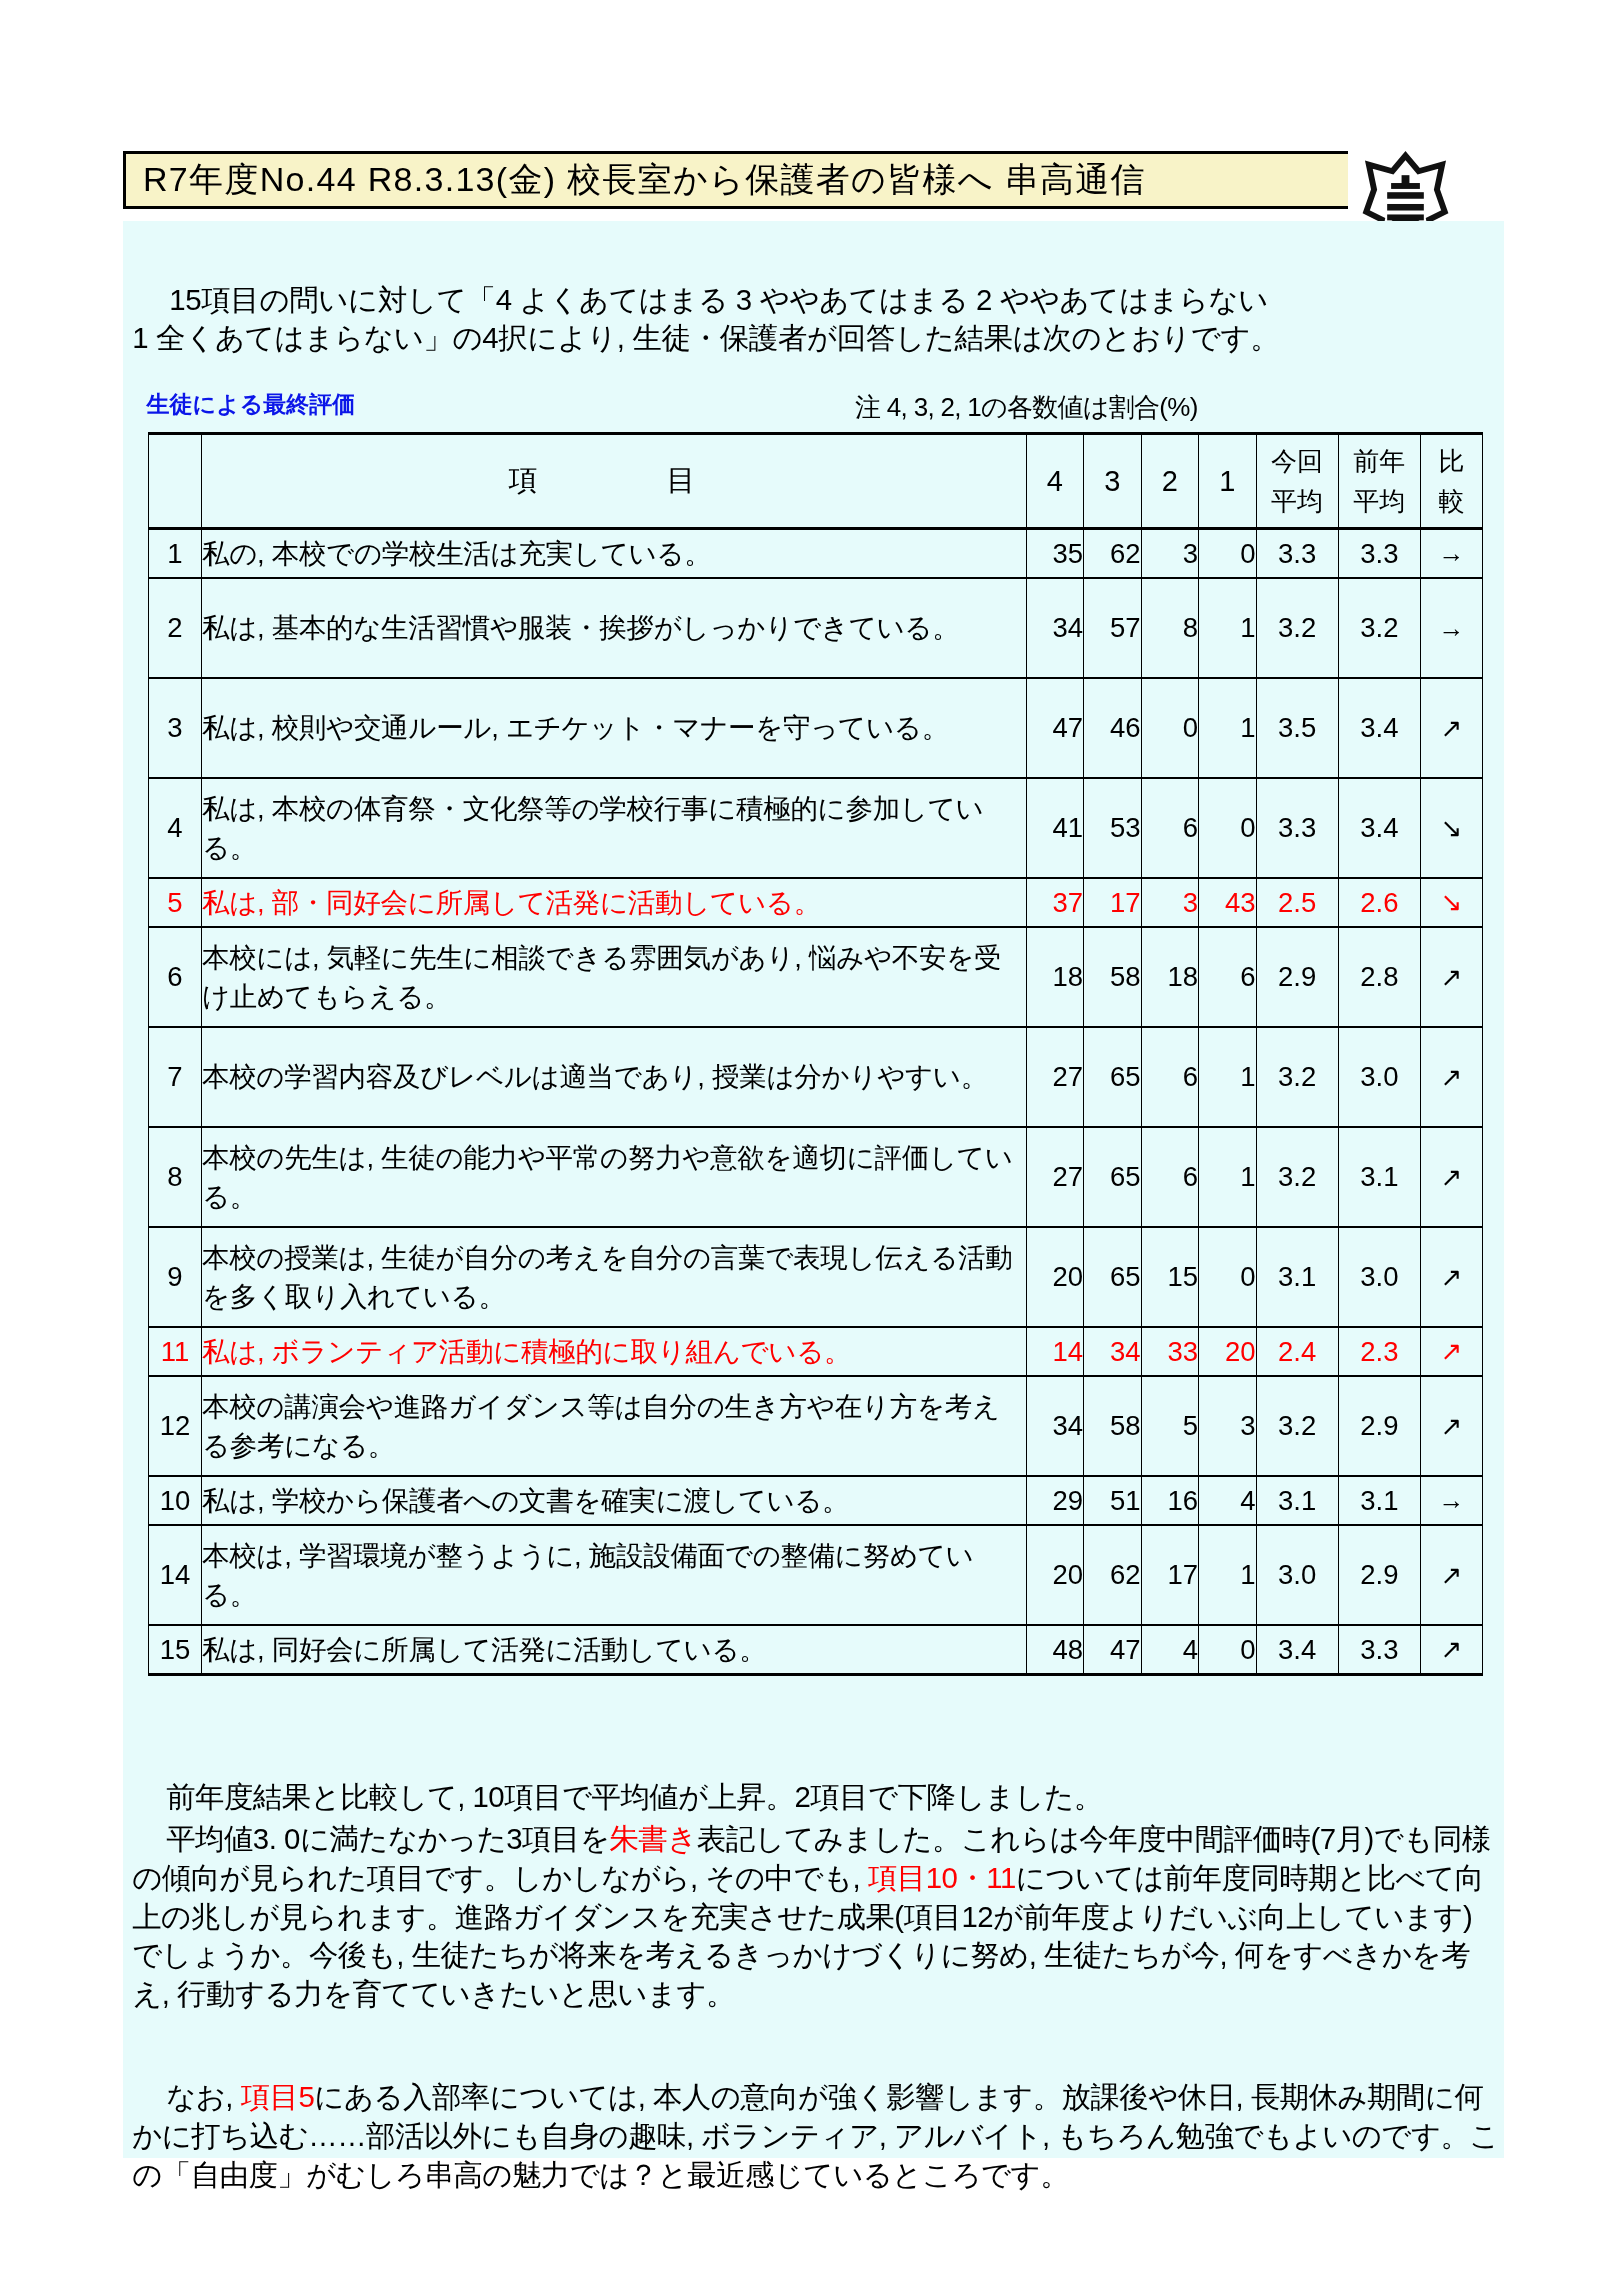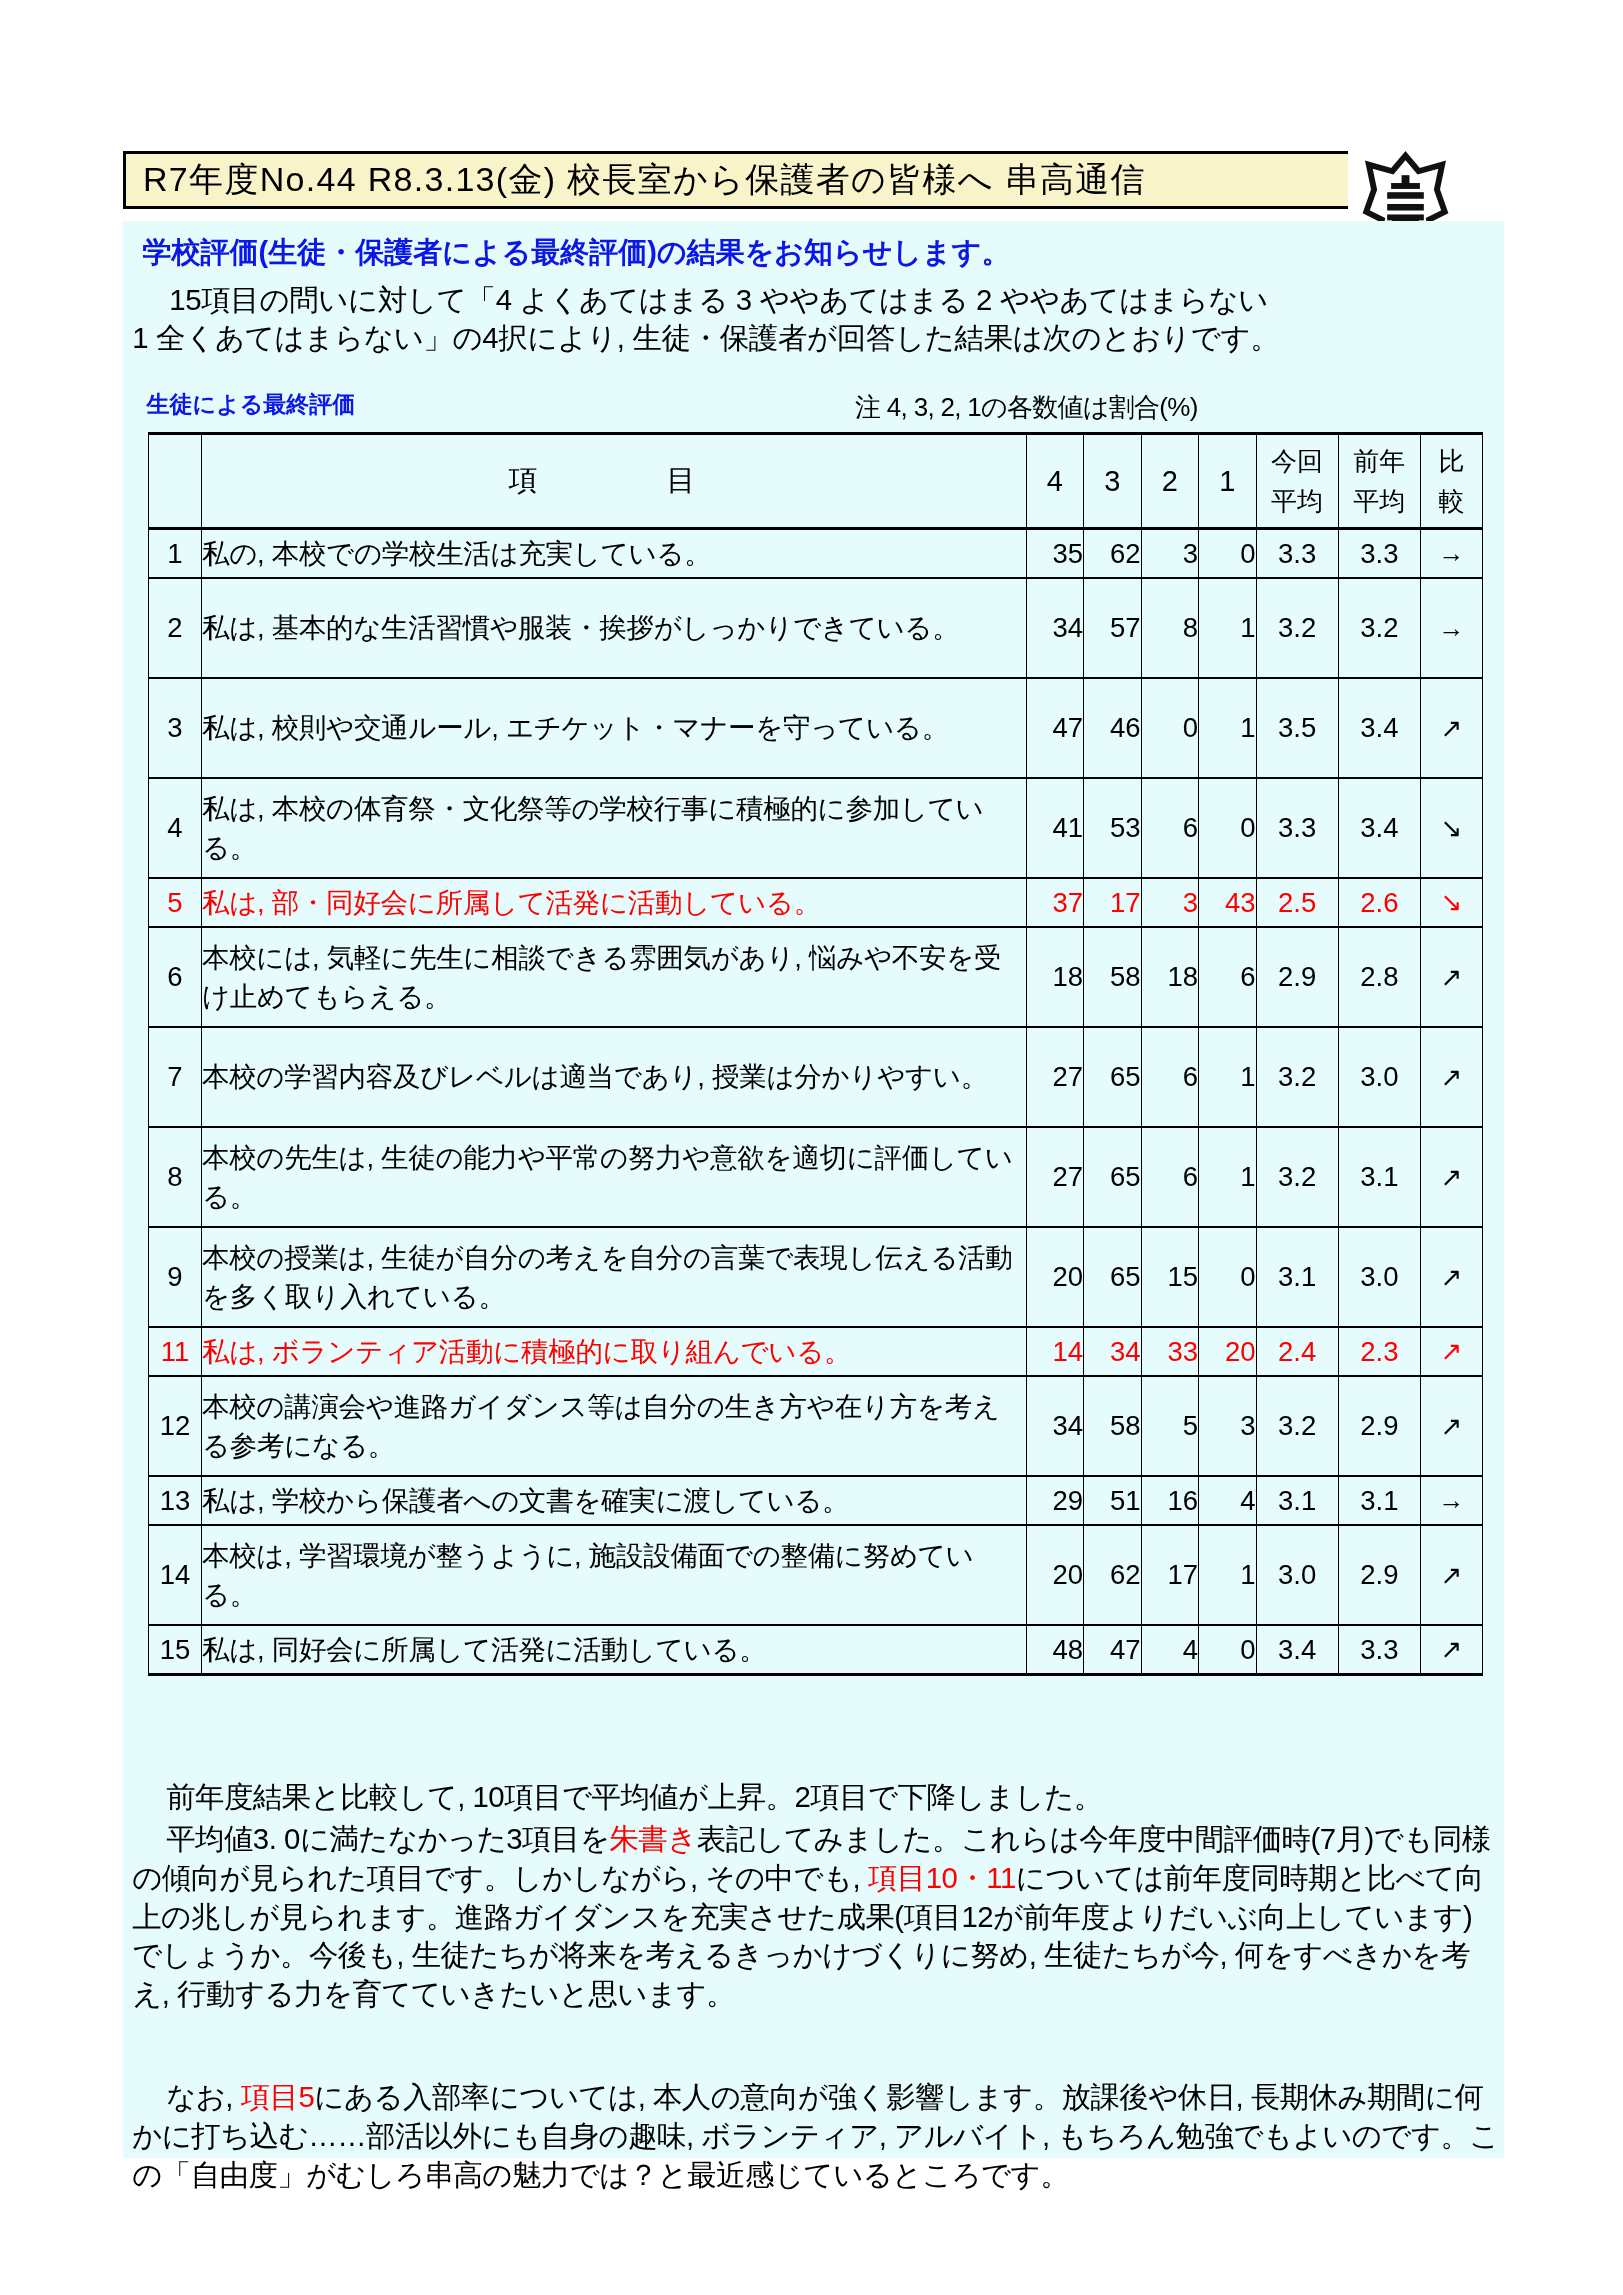--- a/index.html
+++ b/index.html
@@ -193,21 +193,20 @@
       </g>
       <g fill="none" stroke="#111111" stroke-width="8">
         <ellipse cx="80" cy="122" rx="24" ry="15"></ellipse>
       </g>
       <rect x="68" y="117" width="24" height="9" fill="#111111"></rect>
     </svg>
   </div>
 
   <div class="body-panel">
 
-    <div class="lead-heading">学校評価(生徒・保護者による最終評価)の結果をお知らせします。</div>
 
     <div class="intro">
       <span class="indent">15項目の問いに対して「4 よくあてはまる  3 ややあてはまる  2 ややあてはまらない</span><br>
       <span>1 全くあてはまらない」の4択により, 生徒・保護者が回答した結果は次のとおりです。</span>
     </div>
 
     <div class="section-heading">生徒による最終評価</div>
     <div class="note">注  4, 3, 2, 1の各数値は割合(%)</div>
 
     <table class="survey-table">
@@ -360,21 +359,21 @@
             <td class="c-item">本校の講演会や進路ガイダンス等は自分の生き方や在り方を考える参考になる。</td>
             <td class="c-n c-n1">34</td>
             <td class="c-n">58</td>
             <td class="c-n">5</td>
             <td class="c-n">3</td>
             <td class="c-avg">3.2</td>
             <td class="c-avg">2.9</td>
             <td class="c-cmp">↗</td>
           </tr>
           <tr class="row-short">
-            <td class="c-no">13</td>
+            <td class="c-no">10</td>
             <td class="c-item">私は, 学校から保護者への文書を確実に渡している。</td>
             <td class="c-n c-n1">29</td>
             <td class="c-n">51</td>
             <td class="c-n">16</td>
             <td class="c-n">4</td>
             <td class="c-avg">3.1</td>
             <td class="c-avg">3.1</td>
             <td class="c-cmp">→</td>
           </tr>
           <tr class="row-tall">

